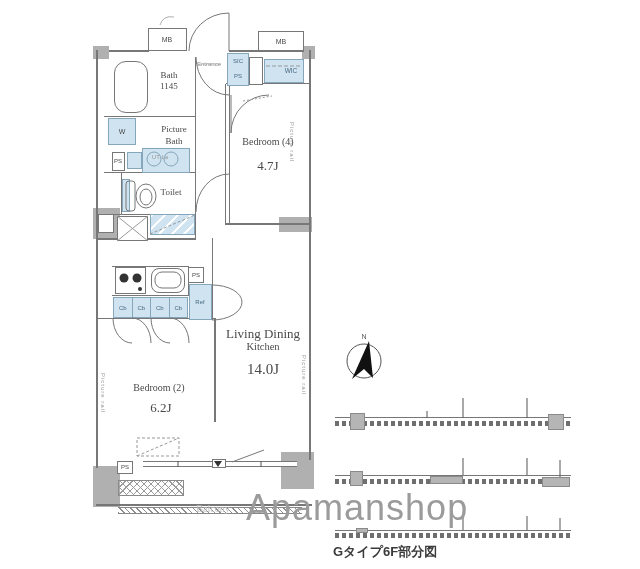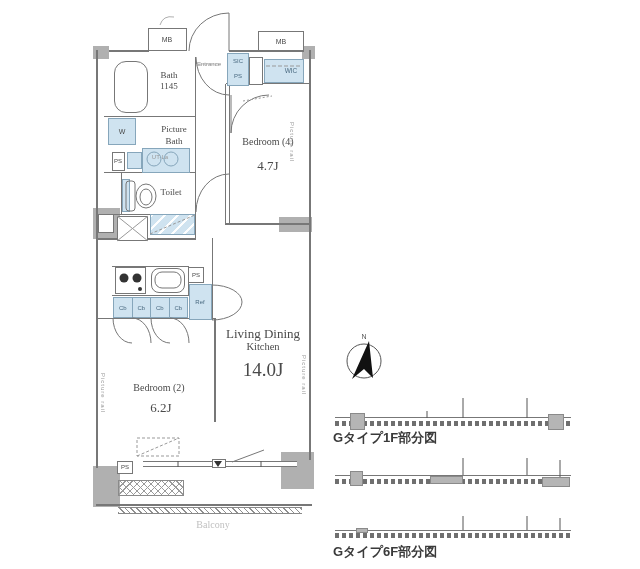--- a/index.html
+++ b/index.html
@@ -128,32 +128,32 @@
   <div class="lbl sans" style="left:238px;top:61px;font-size:6px;color:#4a6a80;">SIC</div>
   <div class="lbl sans" style="left:238px;top:76px;font-size:6px;color:#4a6a80;">PS</div>
   <div class="lbl sans" style="left:291px;top:71px;font-size:6.5px;color:#4a6a80;">WIC</div>
   <div class="lbl" style="left:268px;top:142px;font-size:10px;">Bedroom (4)</div>
   <div class="lbl" style="left:268px;top:165px;font-size:13px;">4.7J</div>
   <div class="vtext" style="left:289px;top:122px;">Picture rail</div>
   <div class="lbl sans" style="left:196px;top:275px;font-size:6px;">PS</div>
   <div class="lbl sans" style="left:200px;top:302px;font-size:6px;color:#4a6a80;">Ref</div>
   <div class="lbl" style="left:263px;top:333px;font-size:13px;">Living Dining</div>
   <div class="lbl" style="left:263px;top:347px;font-size:10.5px;">Kitchen</div>
-  <div class="lbl" style="left:263px;top:369px;font-size:19px;">14.0J</div>
+  <div class="lbl" style="left:263px;top:369px;font-size:15px;">14.0J</div>
   <div class="vtext" style="left:301px;top:355px;">Picture rail</div>
   <div class="lbl" style="left:159px;top:388px;font-size:10px;">Bedroom (2)</div>
   <div class="lbl" style="left:161px;top:407px;font-size:13px;">6.2J</div>
   <div class="vtext" style="left:100px;top:373px;">Picture rail</div>
   <div class="lbl sans" style="left:125px;top:467px;font-size:6px;">PS</div>
-  <div class="lbl" style="left:213px;top:525px;font-size:10px;color:#c0c0c0;">Balcony</div>
+  <div class="lbl" style="left:213px;top:509px;font-size:10px;color:#c0c0c0;">Balcony</div>
   <div class="lbl sans" style="left:364px;top:336px;font-size:7px;color:#555;">N</div>
 
-  <div class="cap" style="left:333px;top:429px;">Gタイプ1F部分図</div>
   <div class="cap" style="left:333px;top:543px;">Gタイプ6F部分図</div>
 
+  <div id="watermark">Apamanshop</div>
 
   <svg class="overlay" width="640" height="569" viewBox="0 0 640 569">
     <g stroke="#777" stroke-width="1" fill="none">
 
       <path d="M189,51 A40,38 0 0 1 229,13"></path>
       <line x1="229" y1="13" x2="229" y2="51"></line>
       <path d="M196,57 A33,38 0 0 0 229,95"></path>
 
       <path d="M229,174 A33,38 0 0 0 196,212"></path>
 

